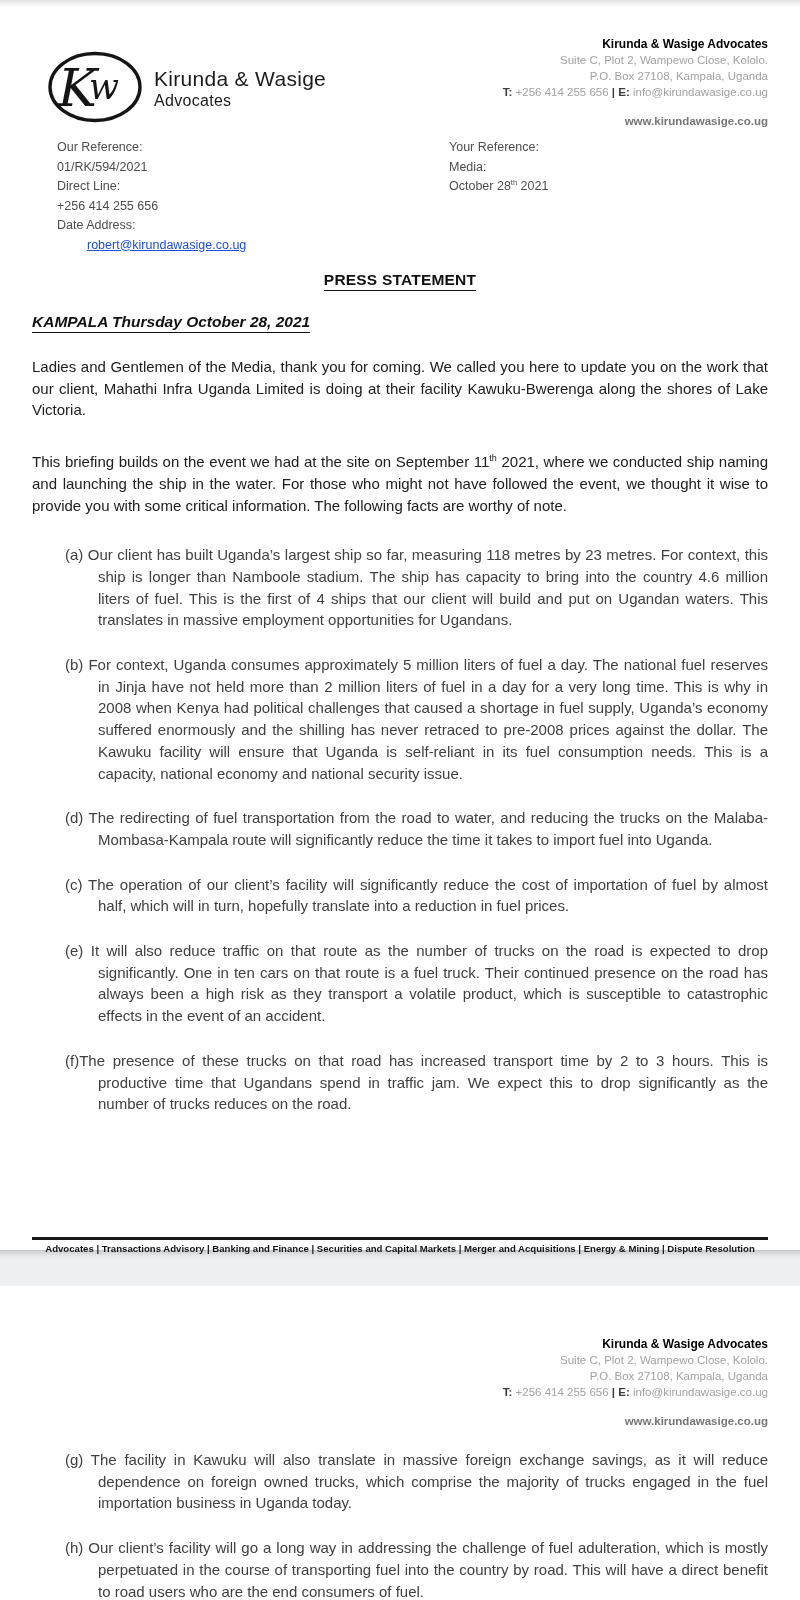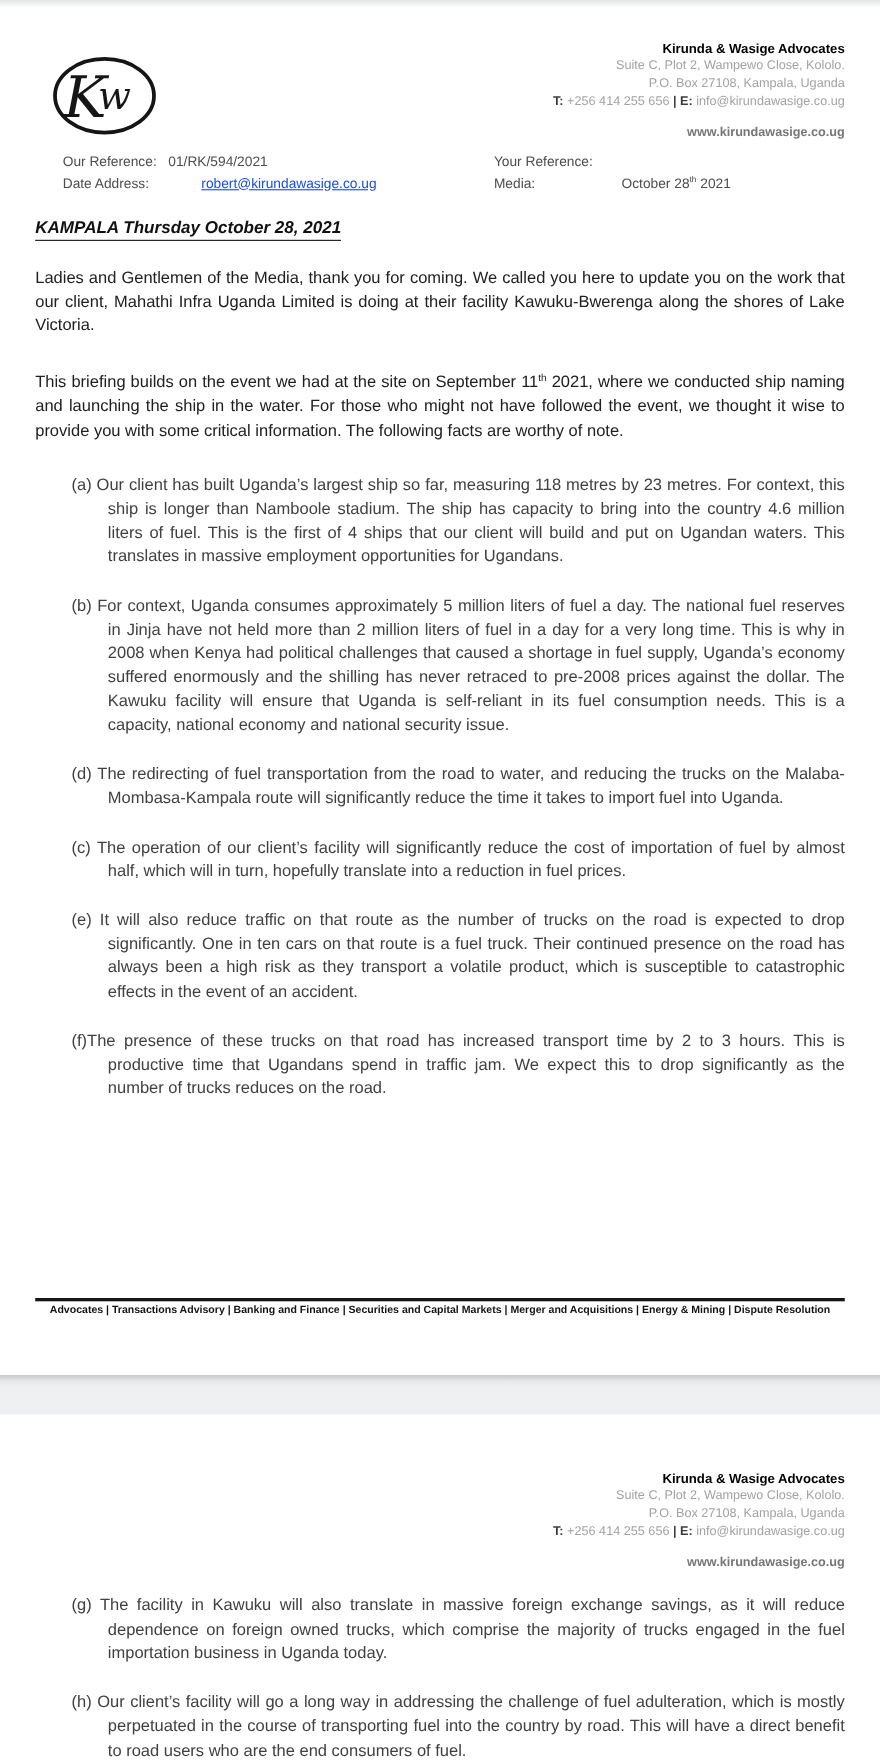--- a/index.html
+++ b/index.html
@@ -21,21 +21,21 @@
   .logo-text .nm { font-size:21px; color:#1b1b1b; letter-spacing:.3px; }
   .logo-text .sub { font-size:16px; color:#1b1b1b; letter-spacing:.3px; margin-top:1px; }
   .lh-right { text-align:right; font-size:11.5px; line-height:16px; color:#a2a2a2; padding-top:8px; }
   .lh-firm { font-weight:bold; color:#000000; font-size:12px; }
   .b { font-weight:bold; color:#3c3c3c; }
   .lh-www { font-weight:bold; color:#767676; margin-top:13px; }
 
   
   .refs { display:flex; margin-top:6px; margin-left:25px; font-size:12.5px; line-height:19.5px; color:#4d4d4d; }
   .refs-left { width:392px; }
-  .ref-row { display:flex; }
+  .ref-row { display:flex;flex-direction:column; }
   .refs-left .ref-label { width:96px; flex:none; }
   .refs-right .ref-label { width:116px; flex:none; }
   .email-link { color:#1d4ed8; text-decoration:underline;margin-left:30px; }
 
   
   .title-wrap { text-align:center; margin-top:16px; }
   .title { display:inline-block; font-size:15.5px; font-weight:bold; color:#111;
     border-bottom:1.6px solid #111; padding-bottom:1px; letter-spacing:.2px; }
   .dateline-wrap { margin-top:22px;font-style:italic; }
   .dateline { display:inline-block; font-size:15.5px; font-weight:bold; color:#111;
@@ -44,21 +44,21 @@
   .para.first { margin-top:23px; }
   .para.second { margin-top:30px; }
   sup { font-size:60%; line-height:0; }
 
   .list { margin-top:5px; }
   .li { font-size:15px; line-height:21.7px; text-align:justify; color:#404040;
     margin-top:23px; padding-left:66px; text-indent:-33px; }
   .li .marker { white-space:pre; }
 
   
-  .footer { position:absolute; left:32px; right:32px; top:1180px; }
+  .footer { position:absolute; left:32px; right:32px; top:1237px; }
   .footer-line { border-top:3.6px solid #161616; }
   .footer-areas { font-size:9.6px; font-weight:bold; color:#141414; text-align:center; margin-top:3px; }
   .footer-address { font-size:10px; color:#6e6e6e; text-align:center; margin-top:12px; }
 
   
   .page2 .lh-right2 { text-align:right; font-size:11.5px; line-height:16px; color:#a2a2a2; padding-top:50px; }
   .page2 .li.g { margin-top:20px; }
   .page2 .li.h { margin-top:23px; }
 </style>
 </head>
@@ -68,53 +68,62 @@
 
 <div class="page page1">
 
   <div class="letterhead">
     <div class="logo-wrap">
       <svg width="100" height="80" viewBox="0 0 100 80">
         <ellipse cx="49" cy="39" rx="45" ry="33.5" fill="none" stroke="#151515" stroke-width="3.4"></ellipse>
         <text x="12" y="58" font-family="DejaVu Serif, serif" font-style="italic" font-size="52" fill="#151515">K</text>
         <text x="43" y="51" font-family="DejaVu Serif, serif" font-style="italic" font-size="35" fill="#151515">w</text>
       </svg>
+      <div class="logo-text">
+        <div class="nm">Kirunda &amp; Wasige</div>
+        <div class="sub">Advocates</div>
+      </div>
     </div>
     <div class="lh-right">
       <div class="lh-firm">Kirunda &amp; Wasige Advocates</div>
       <div>Suite C, Plot 2, Wampewo Close, Kololo.</div>
       <div>P.O. Box 27108, Kampala, Uganda</div>
       <div><span class="b">T:</span><span> +256 414 255 656 </span><span class="b">|</span><span class="b"> E:</span><span> info@kirundawasige.co.ug</span></div>
       <div class="lh-www">www.kirundawasige.co.ug</div>
     </div>
   </div>
 
   <div class="refs">
     <div class="refs-left">
       <div class="ref-row">
           <span class="ref-label">Our Reference:</span>
           <span>01/RK/594/2021</span>
+        </div>
+      <div class="ref-row">
+          <span class="ref-label">Direct Line:</span>
+          <span>+256 414 255 656</span>
         </div>
       <div class="ref-row">
           <span class="ref-label">Date Address:</span>
           <span class="email-link">robert@kirundawasige.co.ug</span>
         </div>
     </div>
     <div class="refs-right">
       <div class="ref-row">
           <span class="ref-label">Your Reference:</span>
           <span></span>
         </div>
       <div class="ref-row">
           <span class="ref-label">Media:</span>
           <span><span>October 28</span><sup>th</sup><span> 2021</span></span>
         </div>
     </div>
   </div>
 
+  <div class="title-wrap"><span class="title">PRESS STATEMENT</span></div>
 
   <div class="dateline-wrap"><span class="dateline">KAMPALA Thursday October 28, 2021</span></div>
 
   <p class="para first">Ladies and Gentlemen of the Media, thank you for coming. We called you here to update you on the work that our client, Mahathi Infra Uganda Limited is doing at their facility Kawuku-Bwerenga along the shores of Lake Victoria.</p>
 
   <p class="para second"><span>This briefing builds on the event we had at the site on September 11</span><sup>th</sup><span> 2021, where we conducted ship naming and launching the ship in the water. For those who might not have followed the event, we thought it wise to provide you with some critical information. The following facts are worthy of note.</span></p>
 
   <div class="list">
     <div class="li" style="margin-top:28px;"><span class="marker">(a) </span><span>Our client has built Uganda’s largest ship so far, measuring 118 metres by 23 metres. For context, this ship is longer than Namboole stadium. The ship has capacity to bring into the country 4.6 million liters of fuel. This is the first of 4 ships that our client will build and put on Ugandan waters. This translates in massive employment opportunities for Ugandans.</span></div>
     <div class="li"><span class="marker">(b) </span><span>For context, Uganda consumes approximately 5 million liters of fuel a day. The national fuel reserves in Jinja have not held more than 2 million liters of fuel in a day for a very long time. This is why in 2008 when Kenya had political challenges that caused a shortage in fuel supply, Uganda’s economy suffered enormously and the shilling has never retraced to pre-2008 prices against the dollar. The Kawuku facility will ensure that Uganda is self-reliant in its fuel consumption needs. This is a capacity, national economy and national security issue.</span></div>

